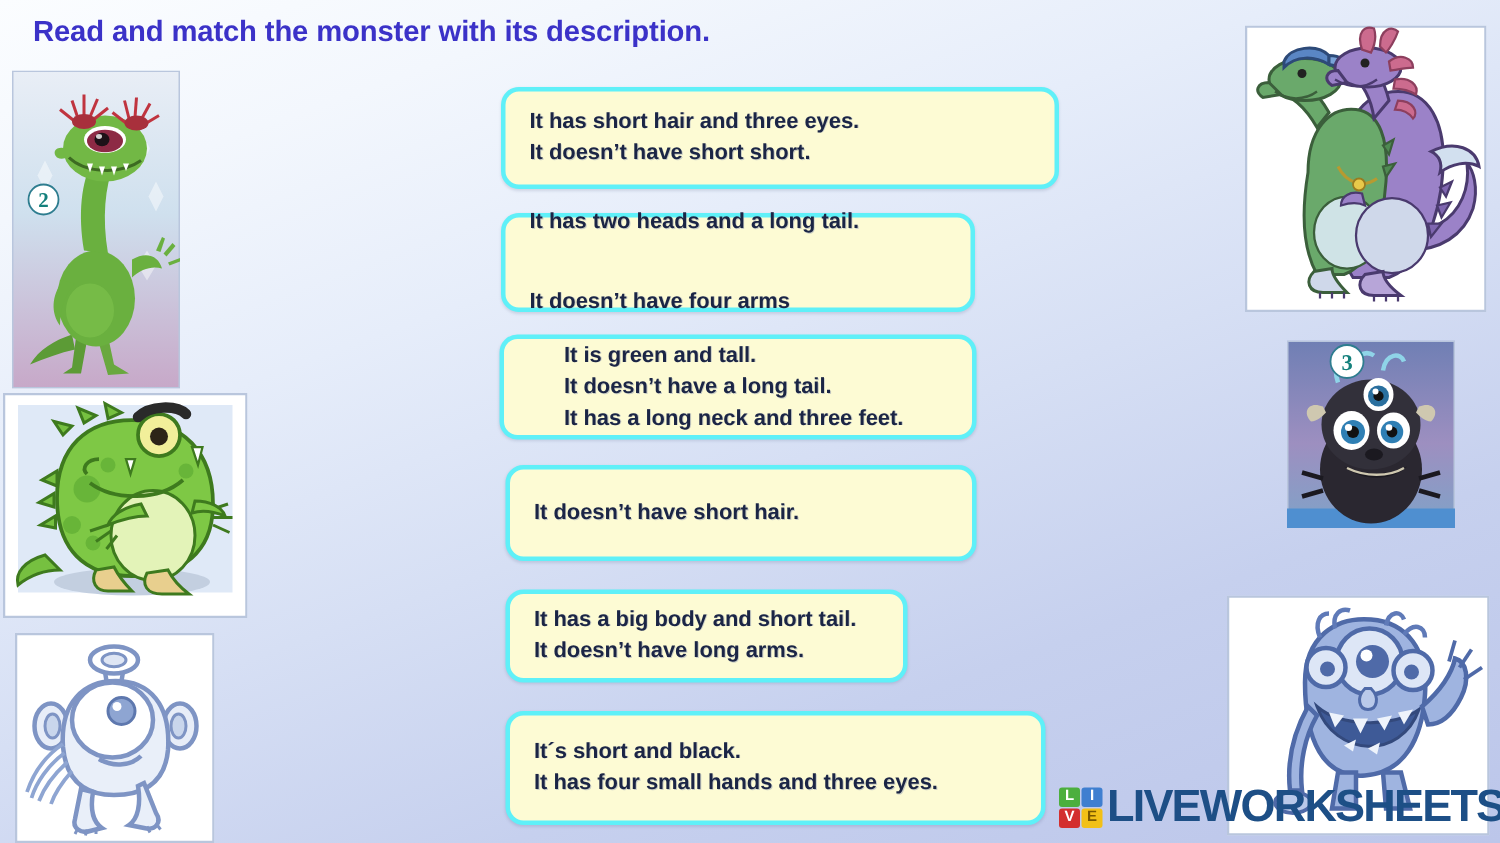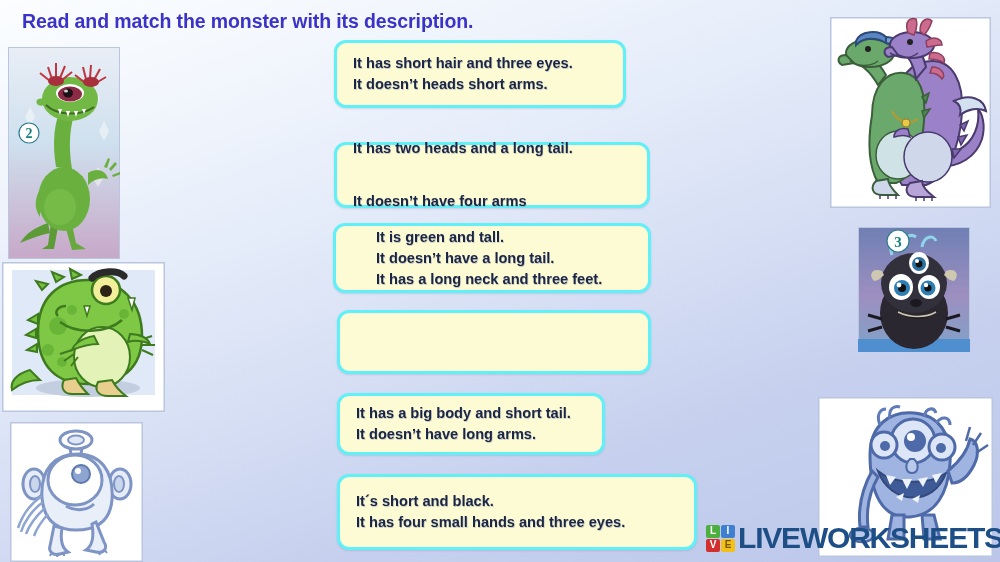--- a/index.html
+++ b/index.html
@@ -467,37 +467,38 @@
 
       <path d="M54 74 C44 92 40 112 42 130 L50 130 C48 112 52 94 60 80 Z" fill="#9fb4e0" stroke="#4f6aa8" stroke-width="3"></path>
 
       <path d="M74 118 L70 142 L86 142 L86 118 Z" fill="#9fb4e0" stroke="#4f6aa8" stroke-width="3"></path>
       <path d="M104 118 L106 142 L122 142 L116 118 Z" fill="#9fb4e0" stroke="#4f6aa8" stroke-width="3"></path>
 
       <ellipse cx="44" cy="138" rx="12" ry="7" fill="#b9c9ea" stroke="#4f6aa8" stroke-width="2.5"></ellipse>
     </svg>
   </div>
 
-  <div class="desc-box" style="left:334px; top:40px; width:292px; height:68px;">
+  <div class="desc-box" style="left:334px; top:58px; width:372px; height:68px;">
     <div class="desc-line">It has short hair and three eyes.</div>
-    <div class="desc-line">It doesn’t heads short arms.</div>
+    <div class="desc-line">It doesn’t have short short.</div>
   </div>
 
   <div class="desc-box" style="left:334px; top:142px; width:316px; height:66px;gap:32px;">
     <div class="desc-line">It has two heads and a long tail.</div>
     <div class="desc-line">It doesn’t have four arms</div>
   </div>
 
   <div class="desc-box" style="left:333px; top:223px; width:318px; height:70px;padding-left:40px;">
     <div class="desc-line">It is green and tall.</div>
     <div class="desc-line">It doesn’t have a long tail.</div>
     <div class="desc-line">It has a long neck and three feet.</div>
   </div>
 
   <div class="desc-box" style="left:337px; top:310px; width:314px; height:64px;">
+    <div class="desc-line">It doesn’t have short hair.</div>
   </div>
 
   <div class="desc-box" style="left:337px; top:393px; width:268px; height:62px;">
     <div class="desc-line">It has a big body and short tail.</div>
     <div class="desc-line">It doesn’t have long arms.</div>
   </div>
 
   <div class="desc-box" style="left:337px; top:474px; width:360px; height:76px;">
     <div class="desc-line">It´s short and black.</div>
     <div class="desc-line">It has four small hands and three eyes.</div>

